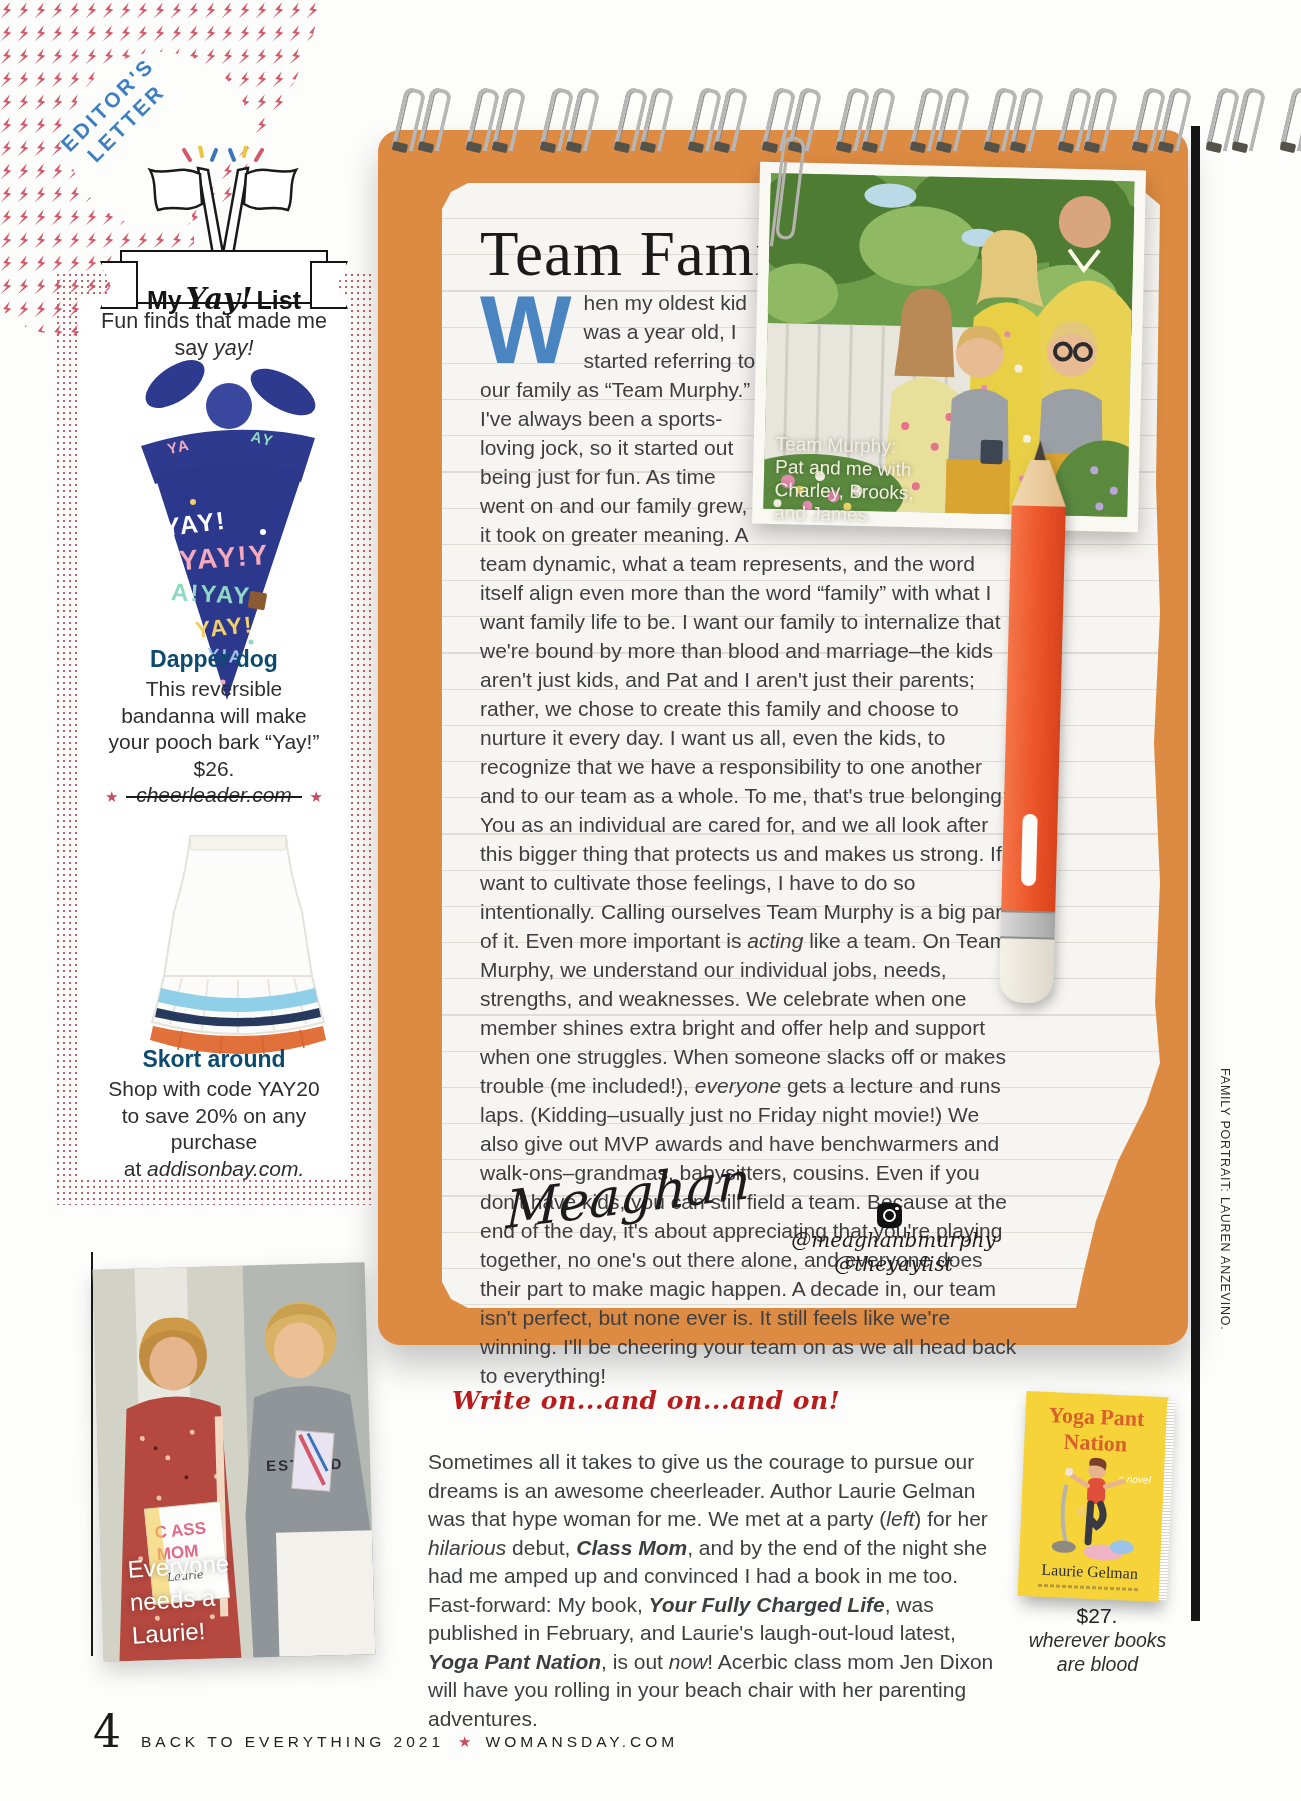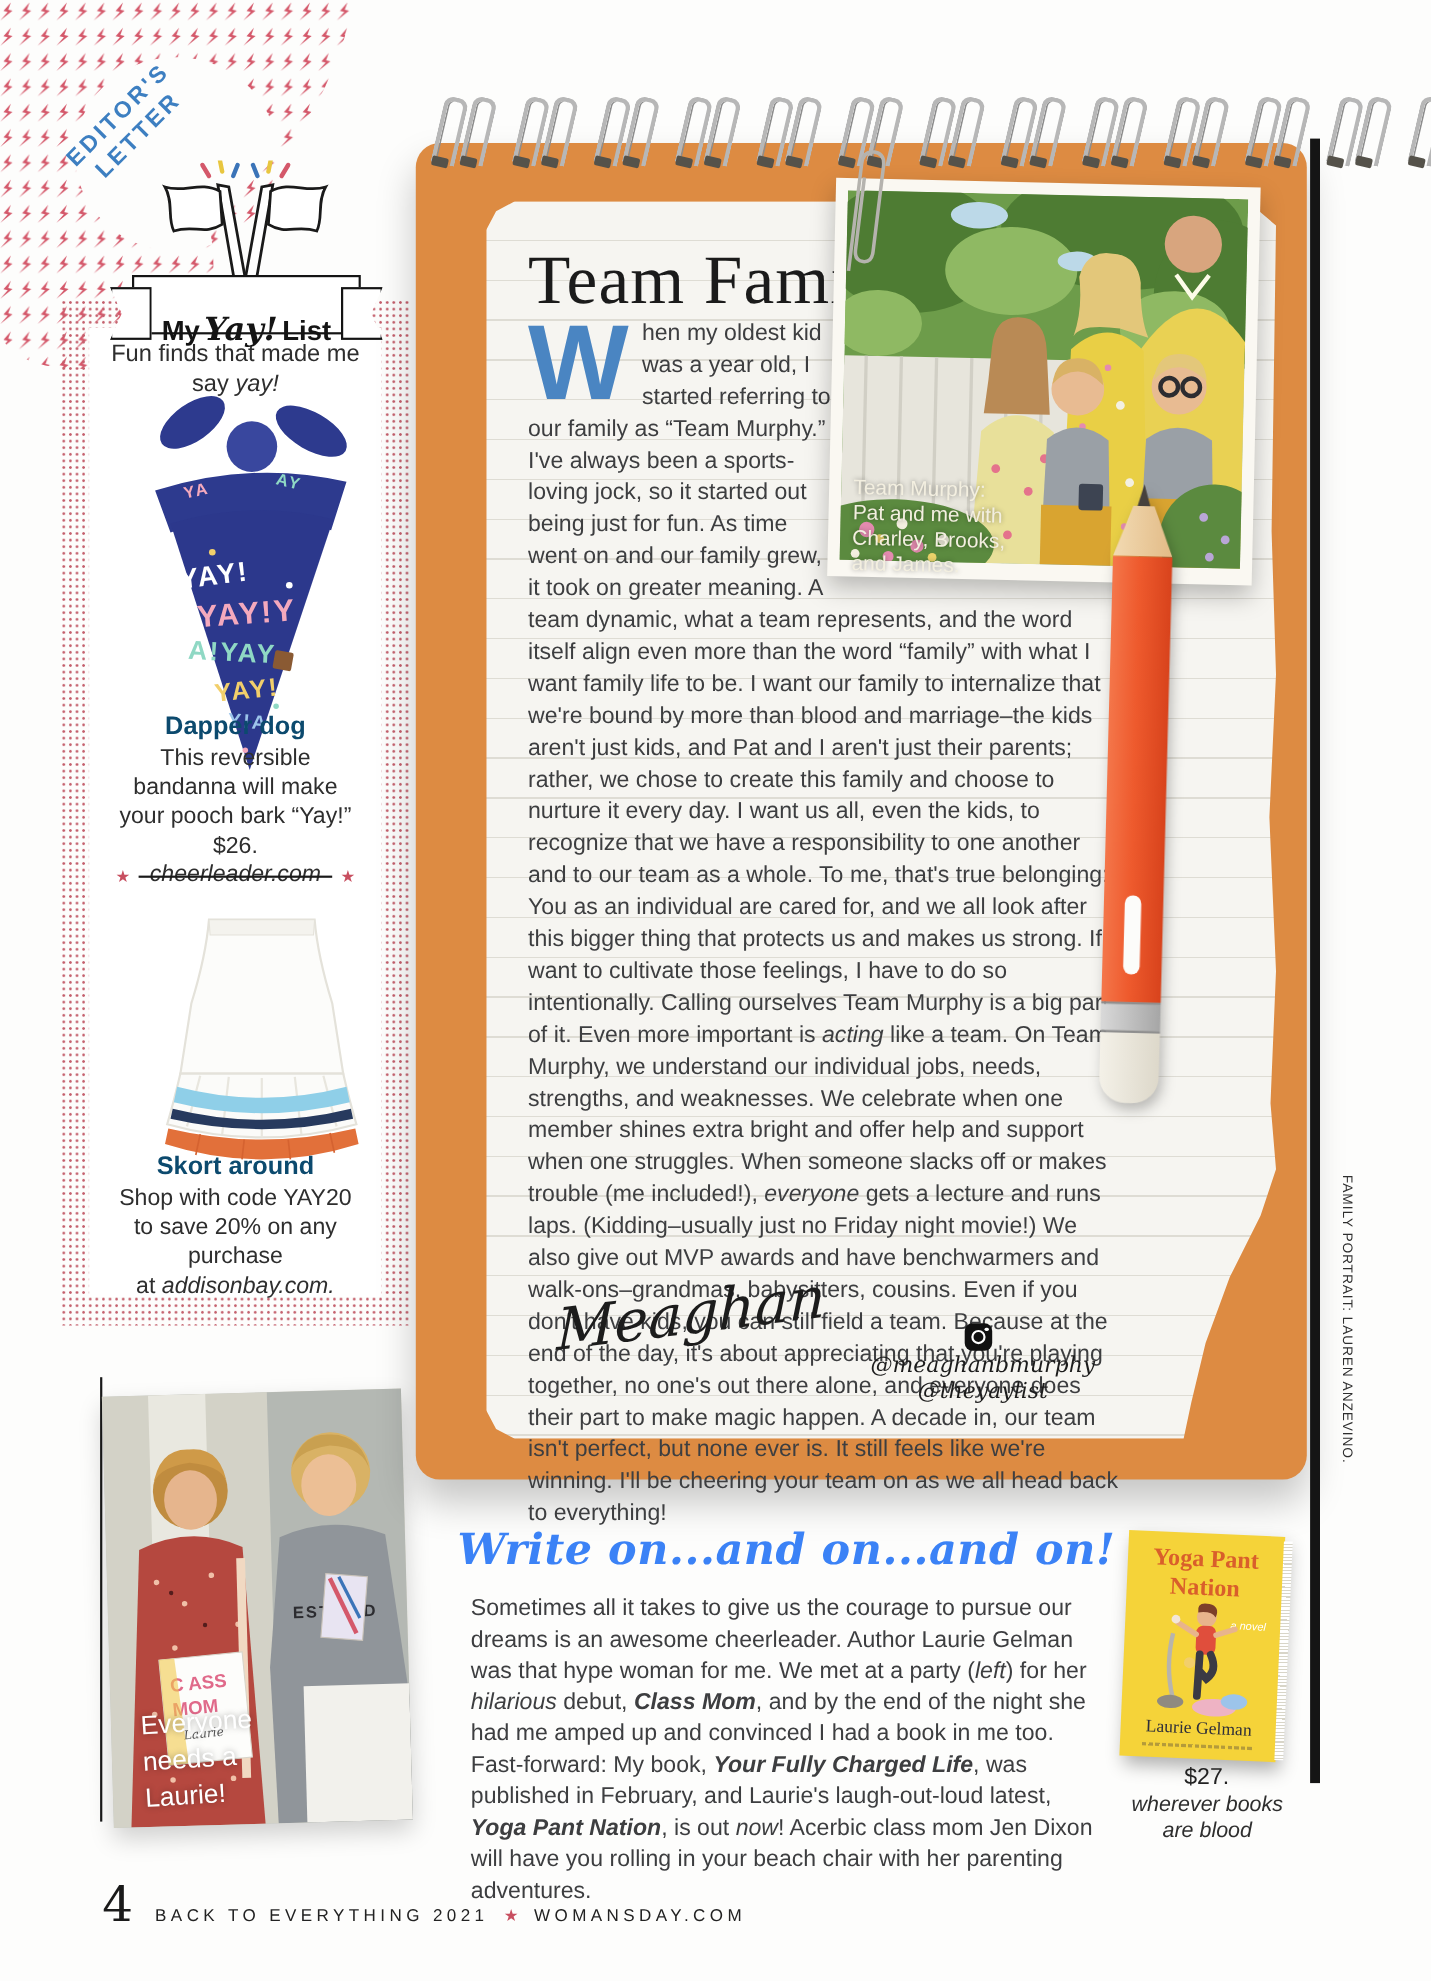--- a/index.html
+++ b/index.html
@@ -96,22 +96,22 @@
     clip-path:polygon(50% -55%,100% 100%,0 100%);margin-top:-6px;}
   .p-body{position:relative;width:54px;height:405px;
     background:linear-gradient(90deg,#f4764a,#ee5a2d 45%,#d8431c);}
   .p-pill{position:absolute;left:19px;top:308px;width:15px;height:72px;background:#fcfcfa;border-radius:8px;}
   .p-ferrule{width:54px;height:24px;background:linear-gradient(90deg,#d9d9d9,#a6a6a6);
     border-top:2px solid #8d8d8d;border-bottom:2px solid #8d8d8d;}
   .p-eraser{width:54px;height:64px;background:linear-gradient(90deg,#f4f1e8,#ddd8ca);
     border-radius:0 0 24px 24px;}
 
   
-  .wo-title{left:416px;top:1386px;font-family:"DejaVu Serif",serif;font-style:italic;font-weight:bold;
-    font-size:39px;color:#3b82f6;letter-spacing:.5px;}
+  .wo-title{left:452px;top:1386px;font-family:"DejaVu Serif",serif;font-style:italic;font-weight:bold;
+    font-size:25px;color:#b91c1c;letter-spacing:.5px;}
   .wo-body{left:428px;top:1448px;width:578px;font-size:21px;line-height:28.5px;color:#3d3e40;}
 
   
   .book{left:1022px;top:1394px;width:142px;height:205px;transform:rotate(2.5deg);
     box-shadow:4px 8px 16px rgba(0,0,0,.3);background:#f5d339;}
   .book .pages{position:absolute;right:-7px;top:4px;width:8px;height:199px;
     background:repeating-linear-gradient(to bottom,#fff 0,#fff 2px,#d8d5c8 2px,#d8d5c8 3px);
     transform:skewY(-2deg);}
   .bk-title{position:absolute;left:0;top:10px;width:100%;text-align:center;
     font-family:"Liberation Serif",serif;font-weight:bold;font-size:22px;line-height:26px;color:#d95f2b;}

